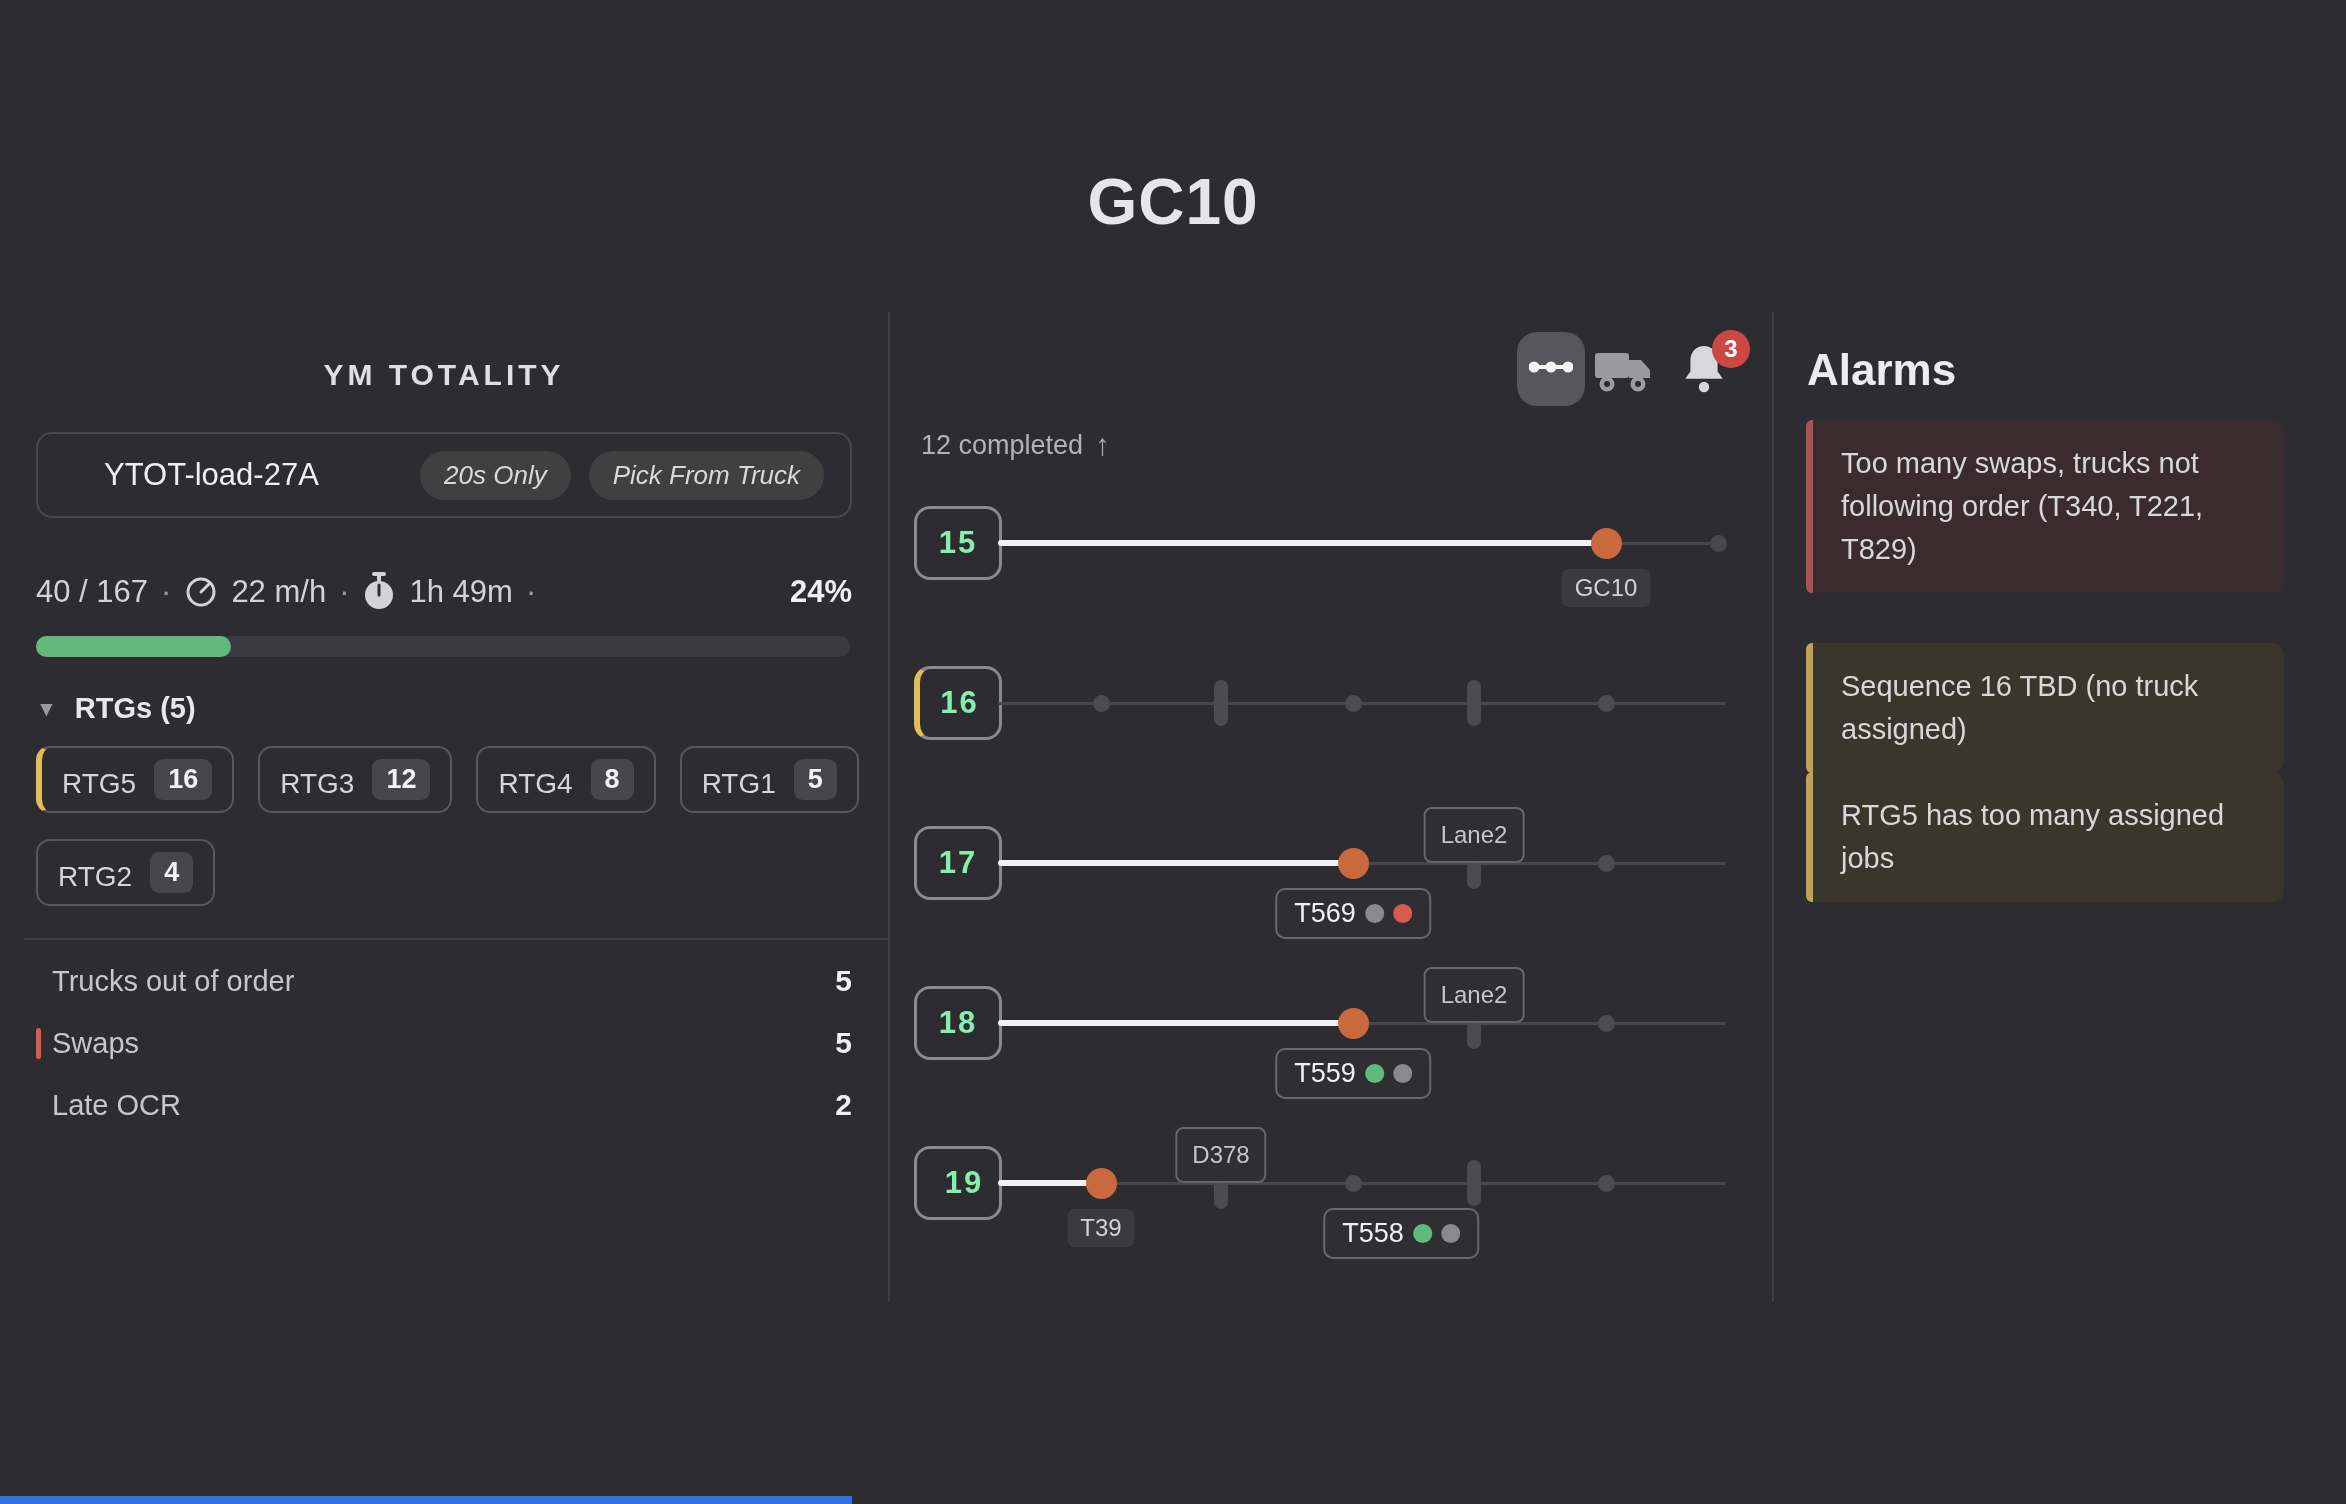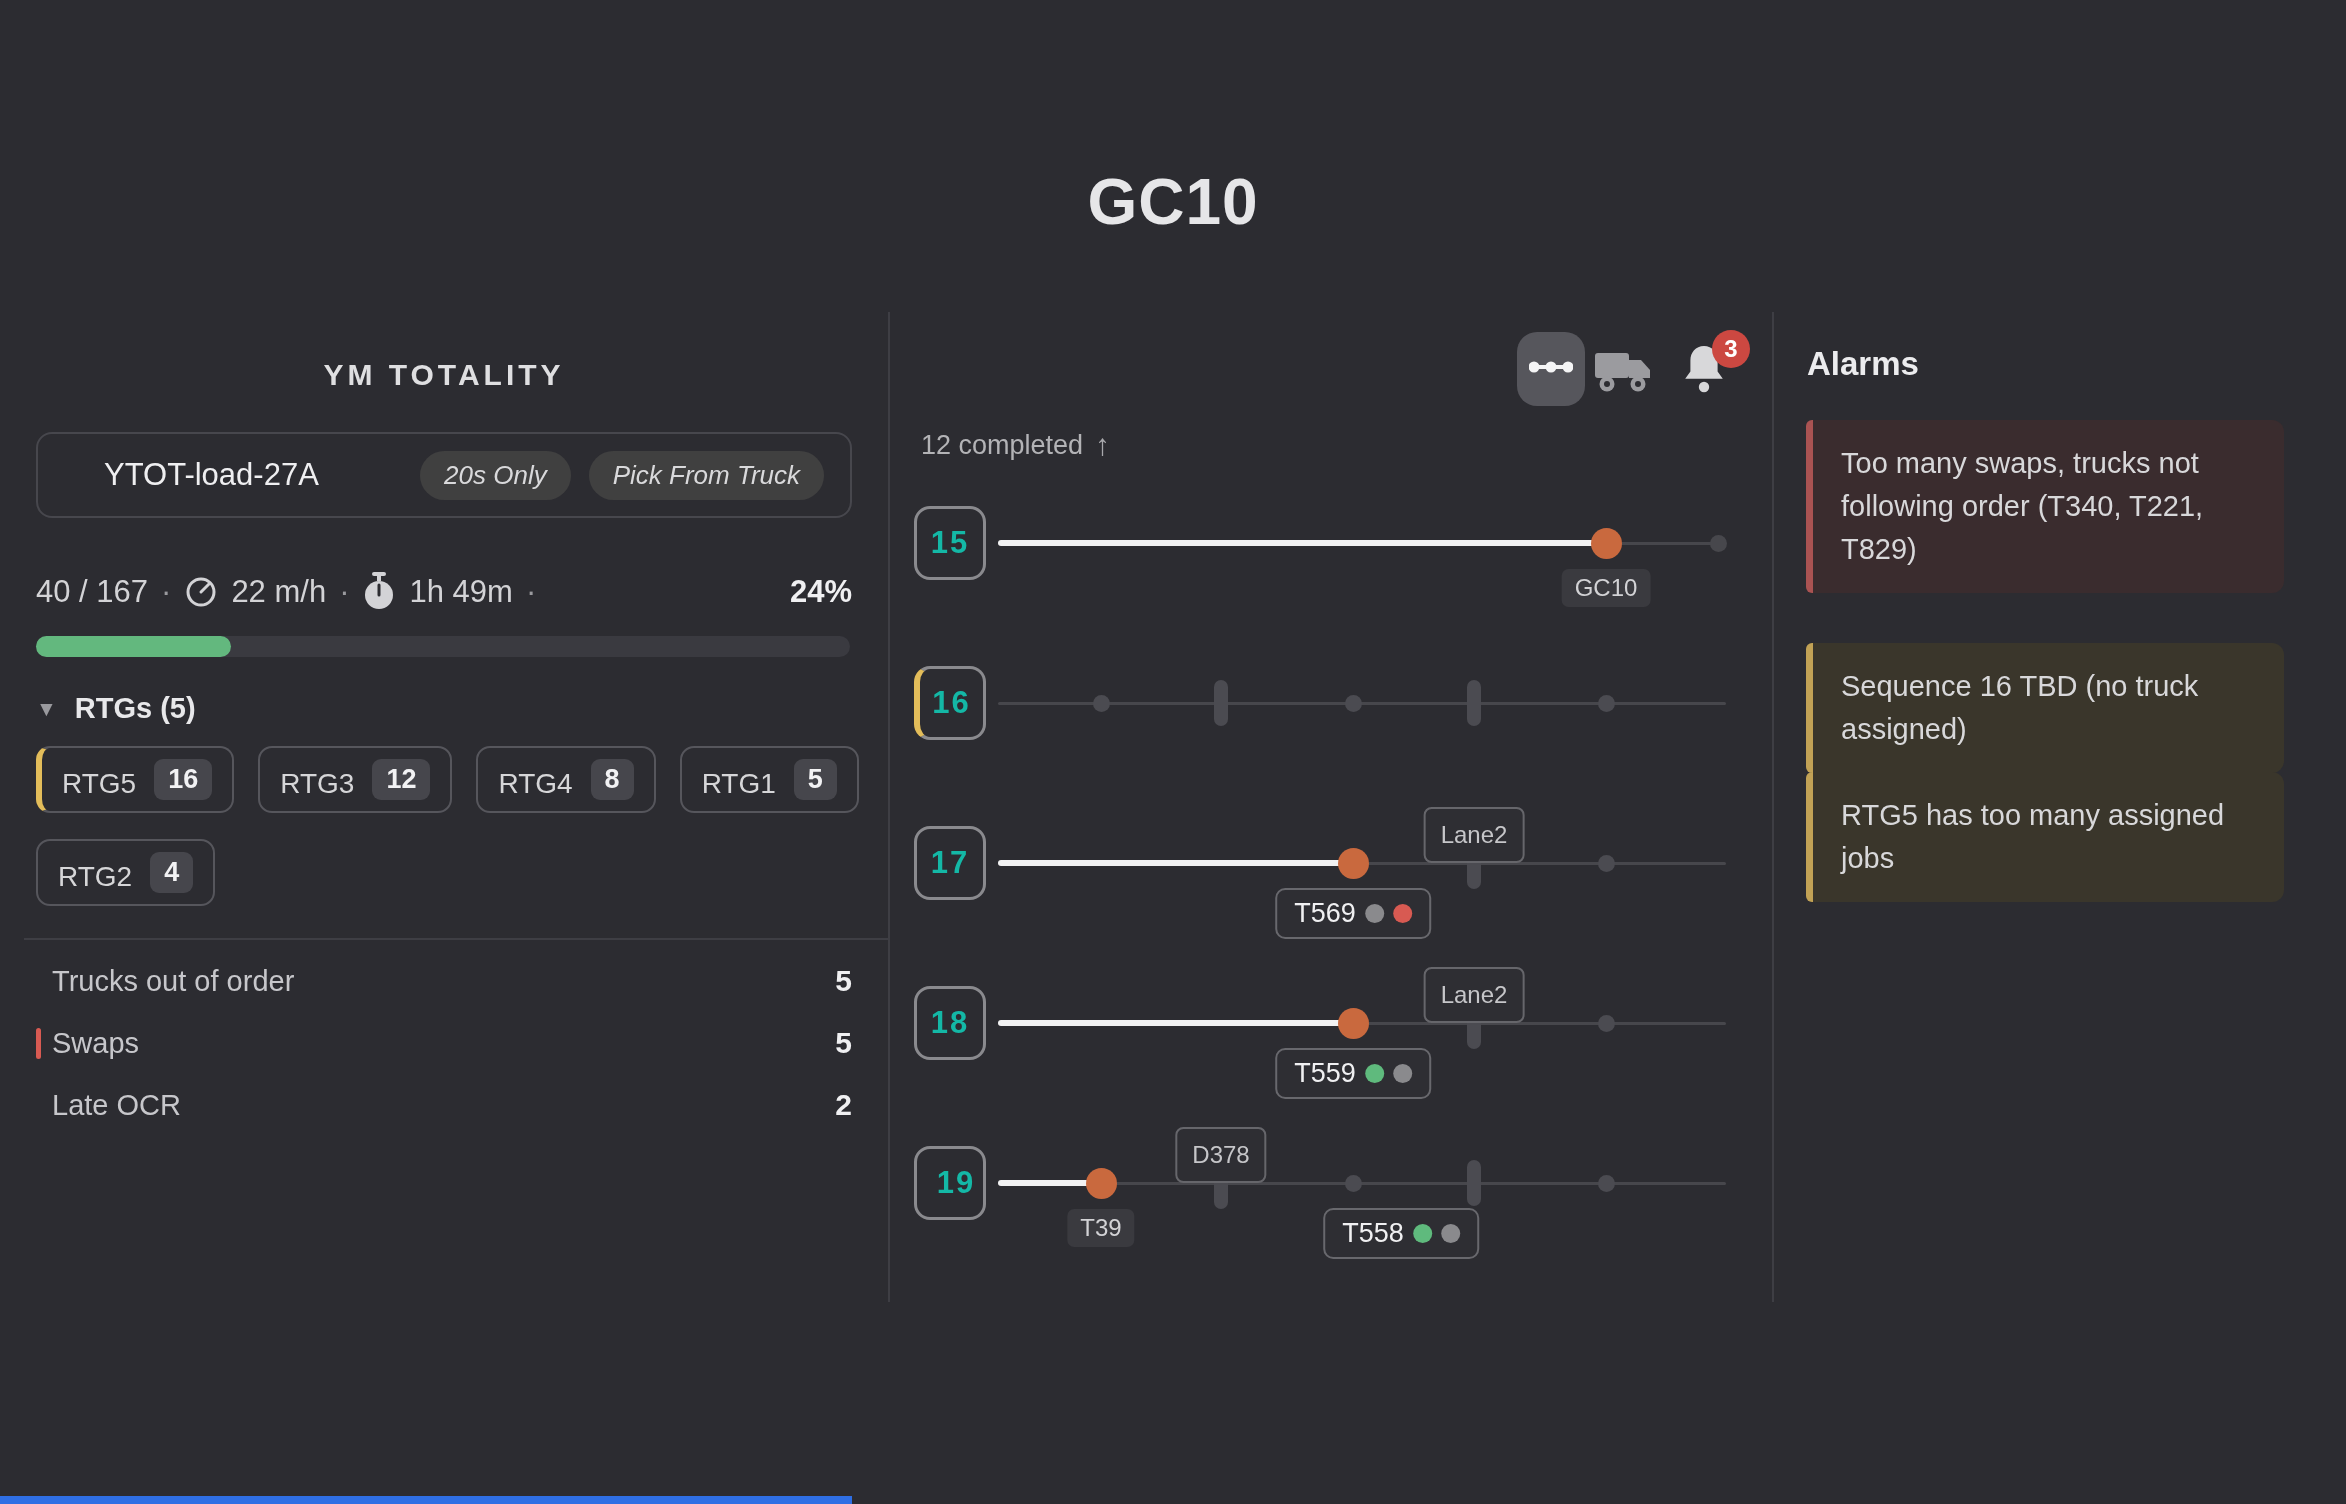--- a/index.html
+++ b/index.html
@@ -54,42 +54,42 @@
     background:#56565c;display:flex;align-items:center;justify-content:center;}
   .truck-btn{position:absolute;left:1594px;top:348px;width:60px;height:46px;}
   .bell-btn{position:absolute;left:1680px;top:342px;width:48px;height:56px;}
   .bell-badge{position:absolute;left:1712px;top:330px;width:38px;height:38px;border-radius:50%;
     color:#fff;font-weight:bold;font-size:24px;display:flex;align-items:center;justify-content:center;}
   .completed-note{position:absolute;left:921px;top:428px;font-size:27px;color:#b3b3b6;
     display:flex;gap:12px;align-items:center;}
   .completed-arrow{font-size:30px;color:#a8a8ac;}
 
   
-  .seq-box{position:absolute;left:914px;width:72px;height:74px;box-sizing:border-box;border:3px solid #8a8a8e;
+  .seq-box{position:absolute;left:914px;width:88px;height:74px;box-sizing:border-box;border:3px solid #8a8a8e;
     border-radius:16px;display:flex;align-items:center;justify-content:center;font-size:31px;font-weight:bold;
-    color:#14b8a6;background:#2c2c31;letter-spacing:2px;}
+    color:#86efac;background:#2c2c31;letter-spacing:2px;}
   .seq-box.accent{border-left:6px solid #e3bd5a;}
   .track-line{position:absolute;height:3px;background:#47474c;border-radius:2px;}
   .progress-line{position:absolute;height:6px;background:#f2f2f3;border-radius:3px;}
   .stop-dot{position:absolute;width:17px;height:17px;border-radius:50%;background:#4b4b51;}
   .stop-bar{position:absolute;width:14px;height:46px;border-radius:7px;background:#4b4b51;}
   .flag-bar{position:absolute;width:14px;height:44px;border-radius:7px;background:#4b4b51;}
   .flag-label{position:absolute;transform:translateX(-50%);height:56px;box-sizing:border-box;
     border:2px solid #66666b;background:#2e2e33;border-radius:8px;font-size:24px;color:#c6c6c9;
     display:flex;align-items:center;padding:0 15px;white-space:nowrap;}
   .orange-dot{position:absolute;width:31px;height:31px;border-radius:50%;}
   .end-dot{position:absolute;width:17px;height:17px;border-radius:50%;background:#47474c;}
   .plain-label{position:absolute;transform:translateX(-50%);background:#3a3a3f;border-radius:7px;
     padding:5px 13px;font-size:24px;color:#d2d2d5;white-space:nowrap;}
   .truck-badge{position:absolute;transform:translateX(-50%);display:flex;align-items:center;gap:9px;
     border:2px solid #68686d;background:#2e2e33;border-radius:10px;padding:8px 17px;font-size:27px;color:#f0f0f2;}
   .tdot{width:19px;height:19px;border-radius:50%;}
 
   
-  .alarms-heading{position:absolute;left:1807px;top:345px;font-size:33px;font-weight:bold;color:#ececee;}
+  .alarms-heading{position:absolute;left:1807px;top:345px;font-size:44px;font-weight:bold;color:#ececee;}
   .alarm-card{position:absolute;left:1806px;width:478px;box-sizing:border-box;border-radius:6px 12px 12px 6px;
     padding:22px 28px;font-size:29px;line-height:43px;color:#d8d8da;}
   .alarm-red{background:#3a2c2e;border-left:7px solid #aa5352;}
   .alarm-yellow{background:#3a362b;border-left:7px solid #c2a255;}
 
   .bottom-strip{position:absolute;left:0;top:1496px;width:852px;height:8px;}
 </style>
 </head>
 <body>
 

